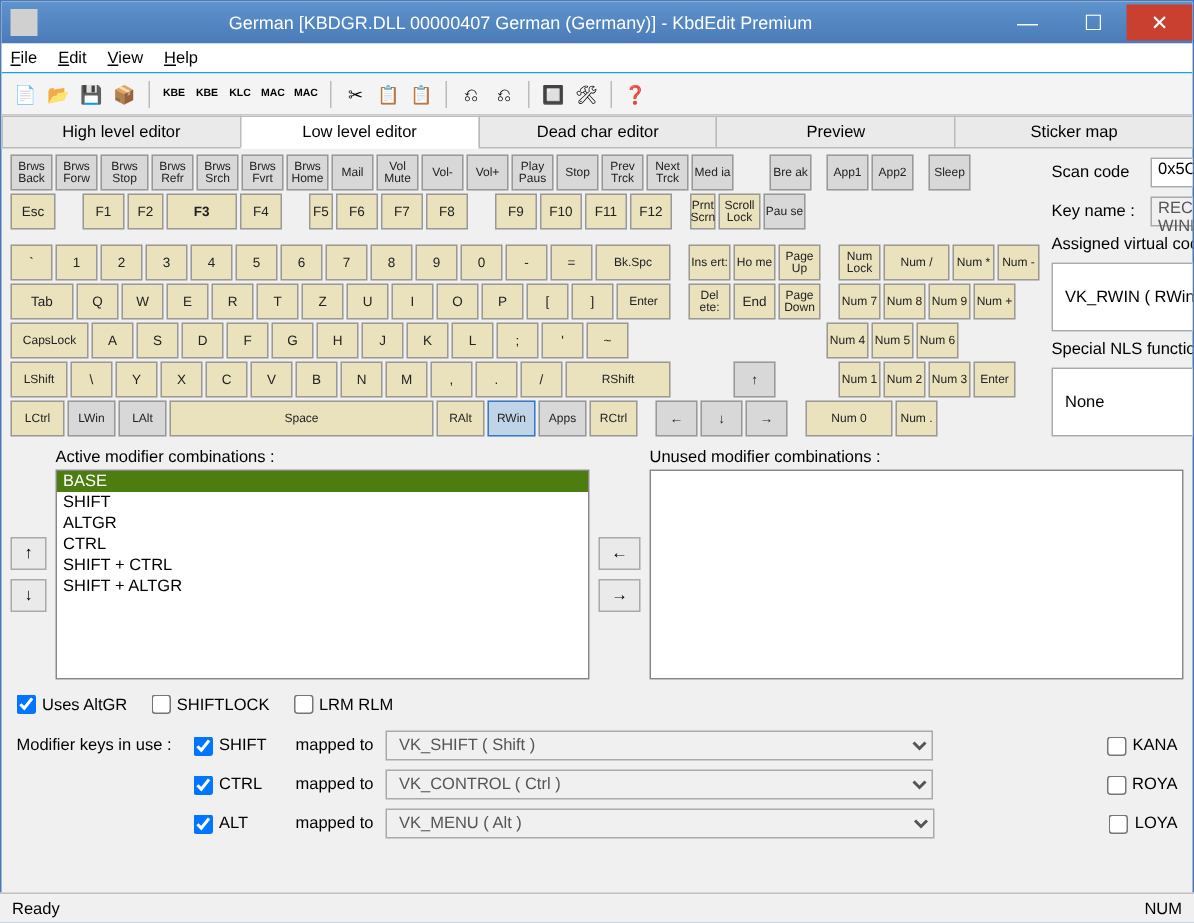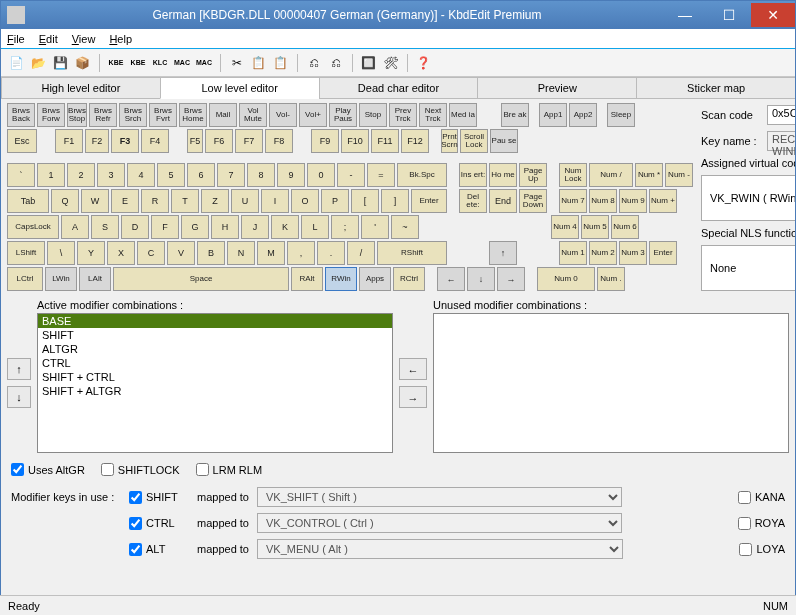--- a/index.html
+++ b/index.html
@@ -102,21 +102,21 @@
     <div class="tab">Preview</div>
     <div class="tab">Sticker map</div>
   </div>
 
 <div class="main">
   <div class="kbarea">
     <div class="kbrows" id="kbrows">
         <div class="row">
           <div class="key gray small" style="width: 28px;">Brws Back</div>
           <div class="key gray small" style="width: 28px;">Brws Forw</div>
-          <div class="key gray small" style="width: 20px;">Brws Stop</div>
+          <div class="key gray small" style="width: 32px;">Brws Stop</div>
           <div class="key gray small" style="width: 28px;">Brws Refr</div>
           <div class="key gray small" style="width: 28px;">Brws Srch</div>
           <div class="key gray small" style="width: 28px;">Brws Fvrt</div>
           <div class="key gray small" style="width: 28px;">Brws Home</div>
           <div class="key gray small" style="width: 28px;">Mail</div>
           <div class="key gray small" style="width: 28px;">Vol Mute</div>
           <div class="key gray small" style="width: 28px;">Vol-</div>
           <div class="key gray small" style="width: 28px;">Vol+</div>
           <div class="key gray small" style="width: 28px;">Play Paus</div>
           <div class="key gray small" style="width: 28px;">Stop</div>
@@ -129,21 +129,21 @@
           <div class="key gray small" style="width: 28px;">App1</div>
           <div class="key gray small" style="width: 28px;">App2</div>
           <div class="spacer" style="width: 6px;"></div>
           <div class="key gray small" style="width: 28px;">Sleep</div>
         </div>
         <div class="row">
           <div class="key " style="width: 30px;">Esc</div>
           <div class="spacer" style="width: 14px;"></div>
           <div class="key " style="width: 28px;">F1</div>
           <div class="key " style="width: 24px;">F2</div>
-          <div class="key " style="width: 28px; font-weight: bold;">F3</div>
+          <div class="key " style="width: 47px; font-weight: bold;">F3</div>
           <div class="key " style="width: 28px;">F4</div>
           <div class="spacer" style="width: 14px;"></div>
           <div class="key " style="width: 16px;">F5</div>
           <div class="key " style="width: 28px;">F6</div>
           <div class="key " style="width: 28px;">F7</div>
           <div class="key " style="width: 28px;">F8</div>
           <div class="spacer" style="width: 14px;"></div>
           <div class="key " style="width: 28px;">F9</div>
           <div class="key " style="width: 28px;">F10</div>
           <div class="key " style="width: 28px;">F11</div>

